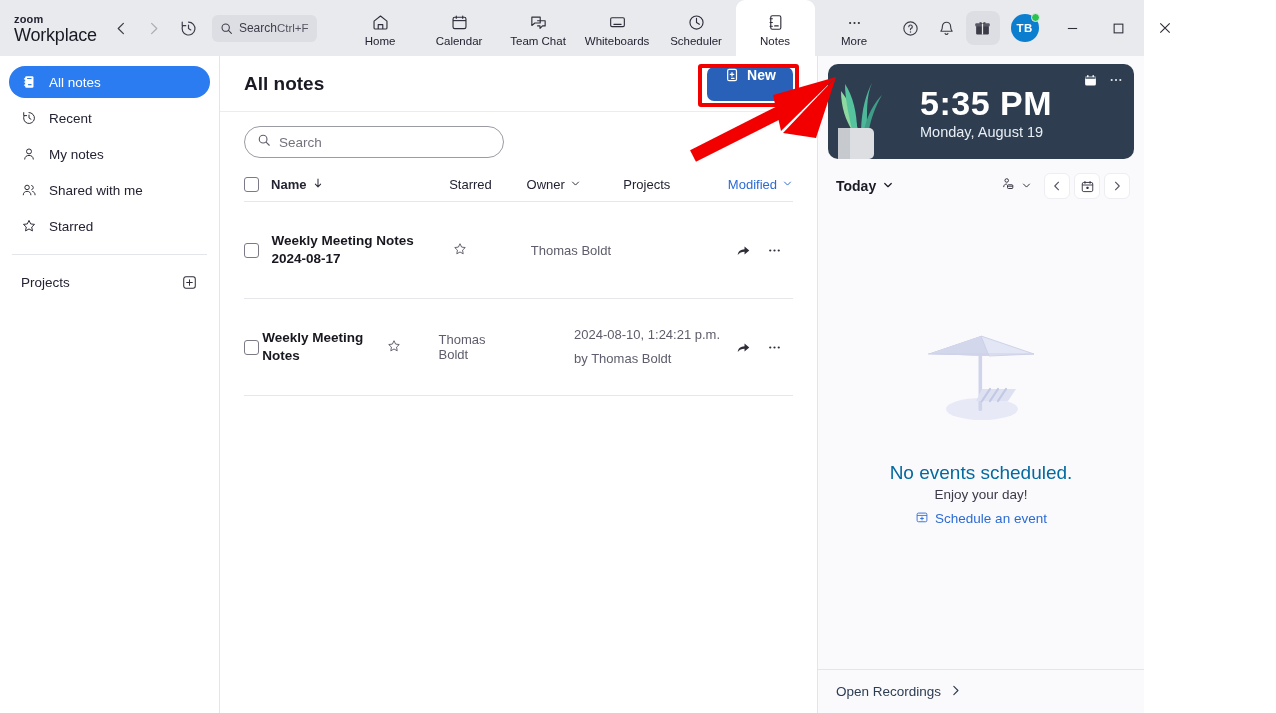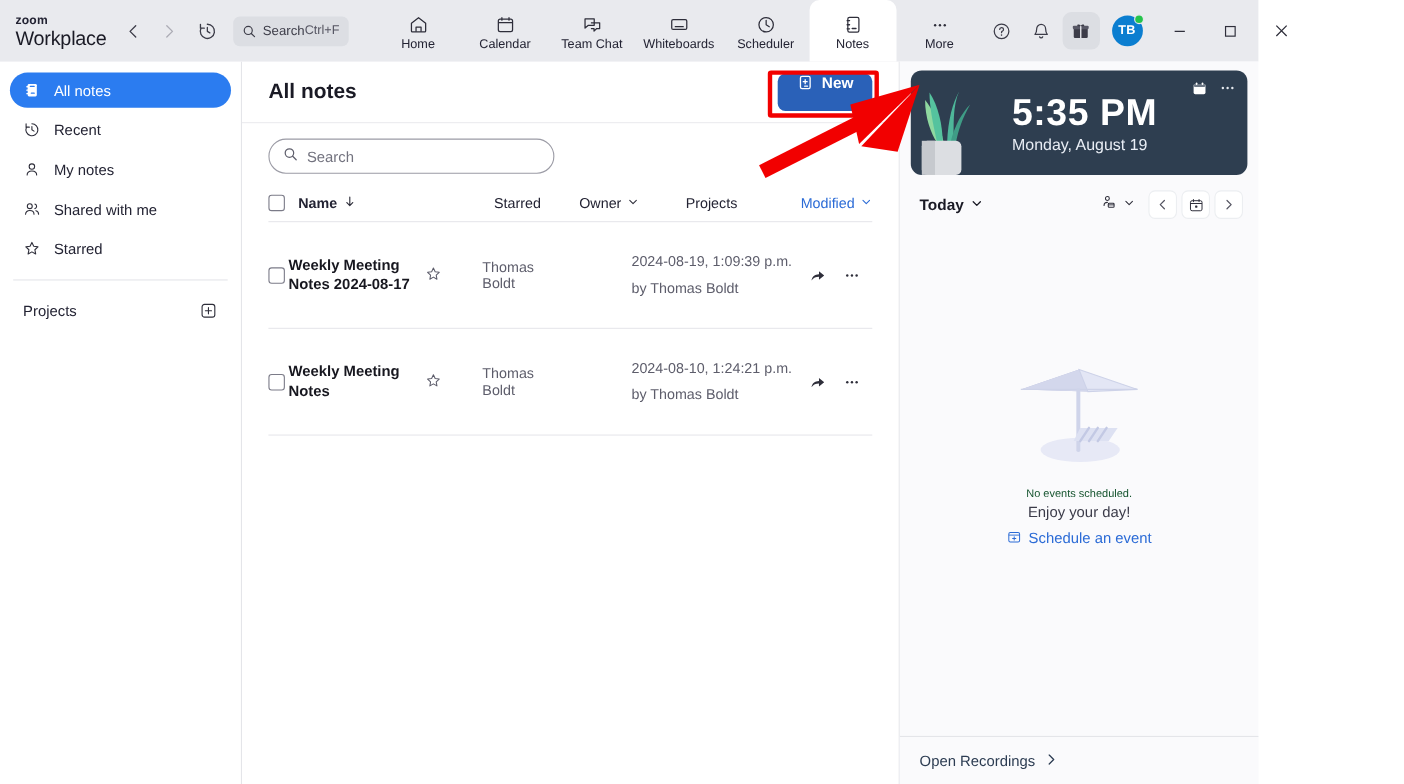--- a/index.html
+++ b/index.html
@@ -269,21 +269,21 @@
     border: 1px solid #eceef1;
   }
 
   .empty-state {
     flex: 1 1 auto;
     display: flex; flex-direction: column;
     align-items: center;
     padding-top: 112px;
   }
   .empty-illus { width: 130px; height: 115px; }
-  .empty-l1 { font-size: 10px; color: #14532d; margin-top: 12px; }
+  .empty-l1 { font-size: 19px; color: #0369a1; margin-top: 30px; }
   .empty-l2 { font-size: 13.5px; color: #3b3b49; margin-top: 3px; }
   .sched-link {
     display: flex; align-items: center; gap: 6px;
     font-size: 13.5px; color: #2b6bd6; margin-top: 8px; cursor: pointer;
   }
 
   .rec-bar {
     height: 44px; flex: 0 0 44px;
     border-top: 1px solid #e4e5e9;
     display: flex; align-items: center;
@@ -604,21 +604,20 @@
           <div class="td-name">Weekly Meeting Notes 2024-08-17</div>
           <div class="td-star">
             <span>
               <svg width="16" height="16" viewBox="0 0 20 20">
                   <path d="m10 3.4 2 4.2 4.6.6-3.4 3.2.8 4.6-4-2.3-4 2.3.8-4.6-3.4-3.2 4.6-.6Z" fill="none" stroke="#5d5d6b" stroke-width="1.2" stroke-linejoin="round"></path>
                 </svg>
             </span>
           </div>
           <div class="td-owner">Thomas Boldt</div>
           <div class="td-proj"></div>
-          <div class="td-mod">2024-08-19, 1:09:39 p.m. by Thomas Boldt</div>
           <div class="row-actions">
             <span>
               <svg width="17" height="17" viewBox="0 0 20 20">
                   <path d="M3.2 15.4c.6-4.4 3.5-6.6 8-6.8V5.4l5.6 4.6-5.6 4.6v-3.2c-3.4.1-5.8.9-8 4Z" fill="#2e2e3a"></path>
                 </svg>
             </span>
             <span>
               <svg width="17" height="17" viewBox="0 0 20 20">
                   <circle cx="5" cy="10" r="1.3" fill="#2e2e3a"></circle>
                   <circle cx="10" cy="10" r="1.3" fill="#2e2e3a"></circle>

